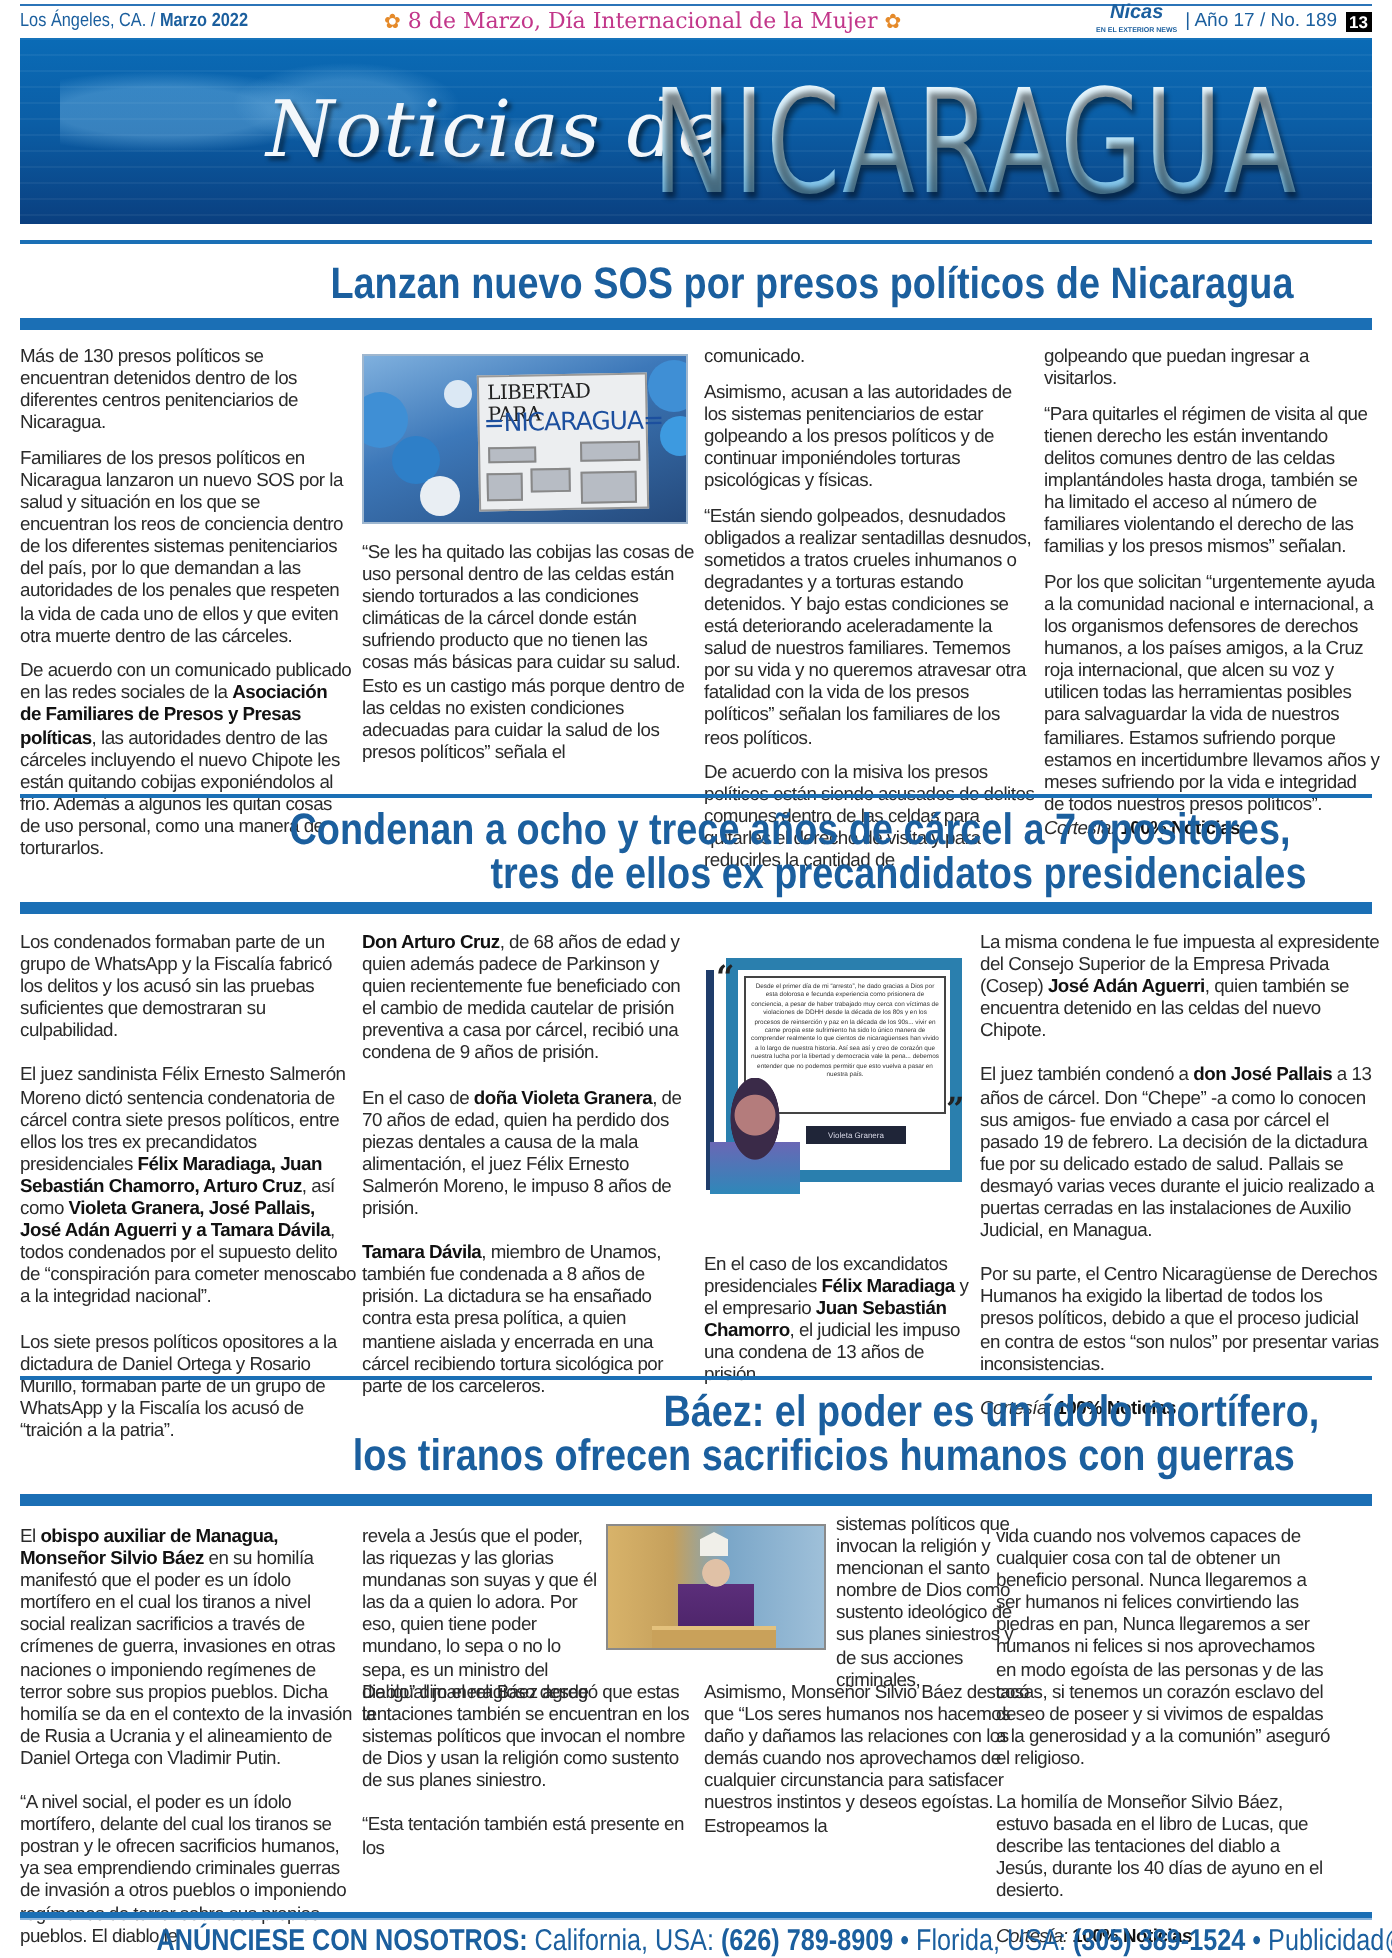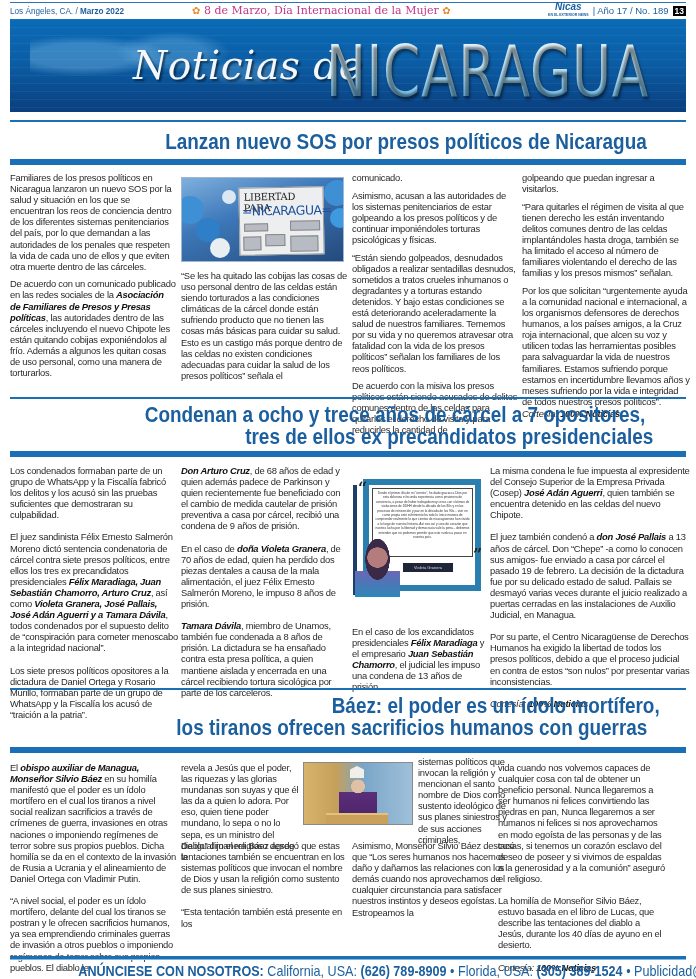--- a/index.html
+++ b/index.html
@@ -25,21 +25,21 @@
   .rule { position: absolute; left: 10px; right: 10px; background: #1b6fb5; }
   .rule.thin { height: 2px; }
   .rule.thick { height: 6px; }
 
   .headline { position: absolute; left: 10px; right: 10px; text-align: right; color: #1b5f9e; font-family: "Liberation Sans", sans-serif; font-weight: bold; font-size: 22px; line-height: 22px; }
   .headline span { display: inline-block; transform: scaleX(0.86); }
 
   .col { position: absolute; font-size: 9.4px; line-height: 11.1px; color: #2a2a2a; font-family: "Liberation Sans", sans-serif; letter-spacing: -0.25px; }
   .col p { margin-bottom: 6.5px; }
   .col p.gap { margin-bottom: 11px; }
-  .col b { color: #111; font-style: italic; }
+  .col b { color: #111; }
   .col .cortesia i { font-style: italic; }
 
   .photo1 { position: absolute; left: 181px; top: 177px; width: 163px; height: 85px; border: 1px solid #9fb7cf; overflow: hidden; background: linear-gradient(160deg, #7fb0de 0%, #3d78b9 40%, #254a7c 100%); }
   .photo1 .balloon { position: absolute; border-radius: 50%; background: #3f8fd5; }
   .photo1 .sign { position: absolute; left: 57px; top: 9px; width: 85px; height: 68px; background: #eceef0; border: 1px solid #999; transform: rotate(-1deg); }
   .photo1 .sign .s1 { position: absolute; left: 4px; top: 3px; font-family: "DejaVu Serif", serif; font-size: 10px; color: #222; letter-spacing: -0.3px; }
   .photo1 .sign .s2 { position: absolute; left: 2px; top: 15px; font-family: "DejaVu Sans", sans-serif; font-size: 12.5px; color: #1c4f9e; letter-spacing: -0.5px; }
   .photo1 .sign .clip { position: absolute; background: #b7bcc4; border: 1px solid #888; }
 
   .quotecard { position: absolute; left: 353px; top: 479px; width: 132px; height: 118px; }
@@ -86,20 +86,21 @@
   <div class="map"></div>
   <div class="t1">Noticias de</div>
   <div class="t2">NICARAGUA</div>
 </div>
 
 <div class="rule thin" style="top:120px;"></div>
 <div class="headline" style="top:131px;"><span>Lanzan nuevo SOS por presos políticos de Nicaragua</span></div>
 <div class="rule thick" style="top:159px;"></div>
 
 <div class="col" style="left:10px; top:172px; width:166px;">
+  <p>Más de 130 presos políticos se encuentran detenidos dentro de los diferentes centros penitenciarios de Nicaragua.</p>
   <p>Familiares de los presos políticos en Nicaragua lanzaron un nuevo SOS por la salud y situación en los que se encuentran los reos de conciencia dentro de los diferentes sistemas penitenciarios del país, por lo que demandan a las autoridades de los penales que respeten la vida de cada uno de ellos y que eviten otra muerte dentro de las cárceles.</p>
   <p><span>De acuerdo con un comunicado publicado en las redes sociales de la </span><b>Asociación de Familiares de Presos y Presas políticas</b><span>, las autoridades dentro de las cárceles incluyendo el nuevo Chipote les están quitando cobijas exponiéndolos al frío. Además a algunos les quitan cosas de uso personal, como una manera de torturarlos.</span></p>
 </div>
 
 <div class="photo1">
   <div class="balloon" style="left:-6px; top:18px; width:28px; height:28px;"></div>
   <div class="balloon" style="left:14px; top:40px; width:24px; height:24px; background:#2e7fc8;"></div>
   <div class="balloon" style="left:40px; top:12px; width:14px; height:14px; background:#dbe8f4;"></div>
   <div class="balloon" style="left:28px; top:60px; width:20px; height:20px; background:#e9eef3;"></div>
   <div class="balloon" style="left:142px; top:2px; width:26px; height:26px;"></div>

